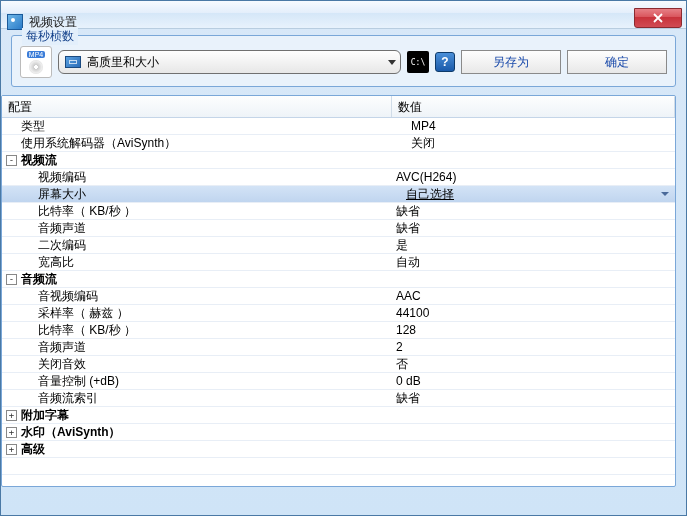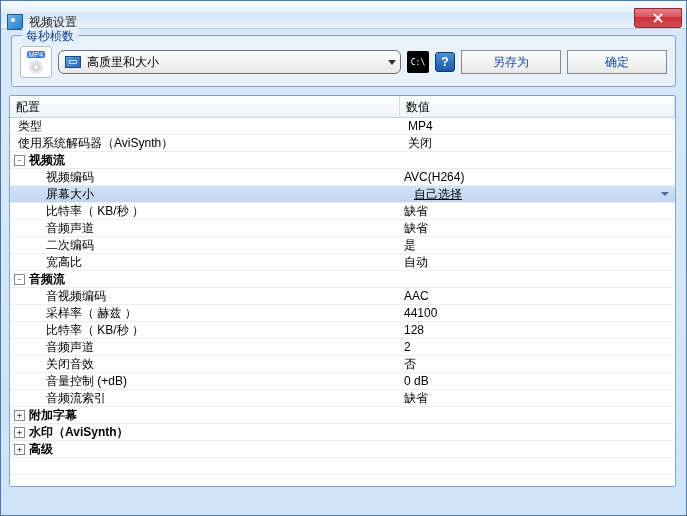--- a/index.html
+++ b/index.html
@@ -133,21 +133,21 @@
   background: linear-gradient(to bottom,#fefefe,#e8e8e8);
   border: 1px solid #8a8a8a;
   border-radius:0;
   color:#1a4aaa;
   font-size:12px;
   cursor:pointer;
   display:flex; align-items:center; justify-content:center;
 }
 
 .grid-panel {
-  margin: 0 10px 8px 8px;
+  margin: 0 10px 8px 0;
   background:#fff;
   border:1px solid #7aa7d8;
   border-radius:2px;
   height: 392px;
   overflow:hidden;
 }
 .grid-header {
   display:flex;
   height:22px;
   background: linear-gradient(to bottom,#fdfefe,#eef3f8);
@@ -198,21 +198,21 @@
   background:#fff;
   font-size:9px; line-height:8px;
   text-align:center;
   margin-right:4px;
   cursor:pointer;
   color:#333;
   font-family: monospace;
   display:flex;align-items:center;justify-content:center;
 }
 .bold { font-weight:bold; }
-.indent-0 { padding-left:4px; }
+.indent-0 { padding-left:15px; }
 .indent-2 .cell-config { padding-left:36px; }
 .group .cell-config { padding-left:4px; }
 </style>
 </head>
 <body>
 
 <div class="window">
   <div class="titlebar">
     <div class="app-icon"></div>
     <div class="title-text">视频设置</div>

